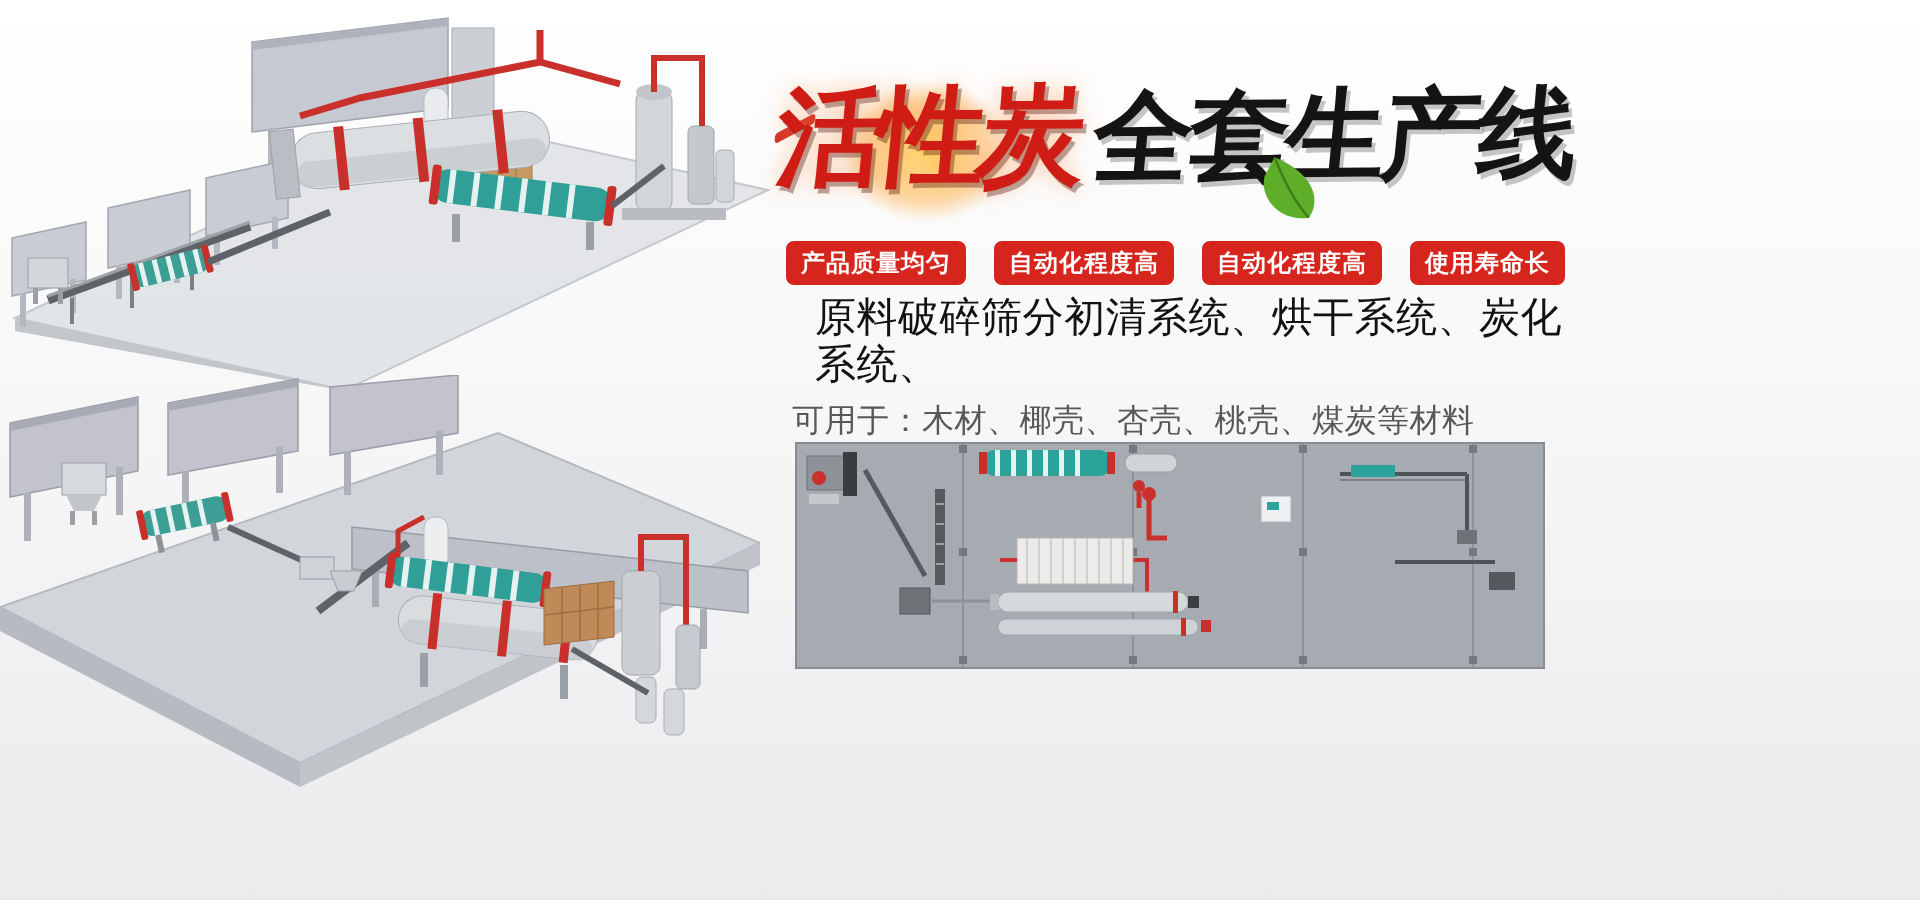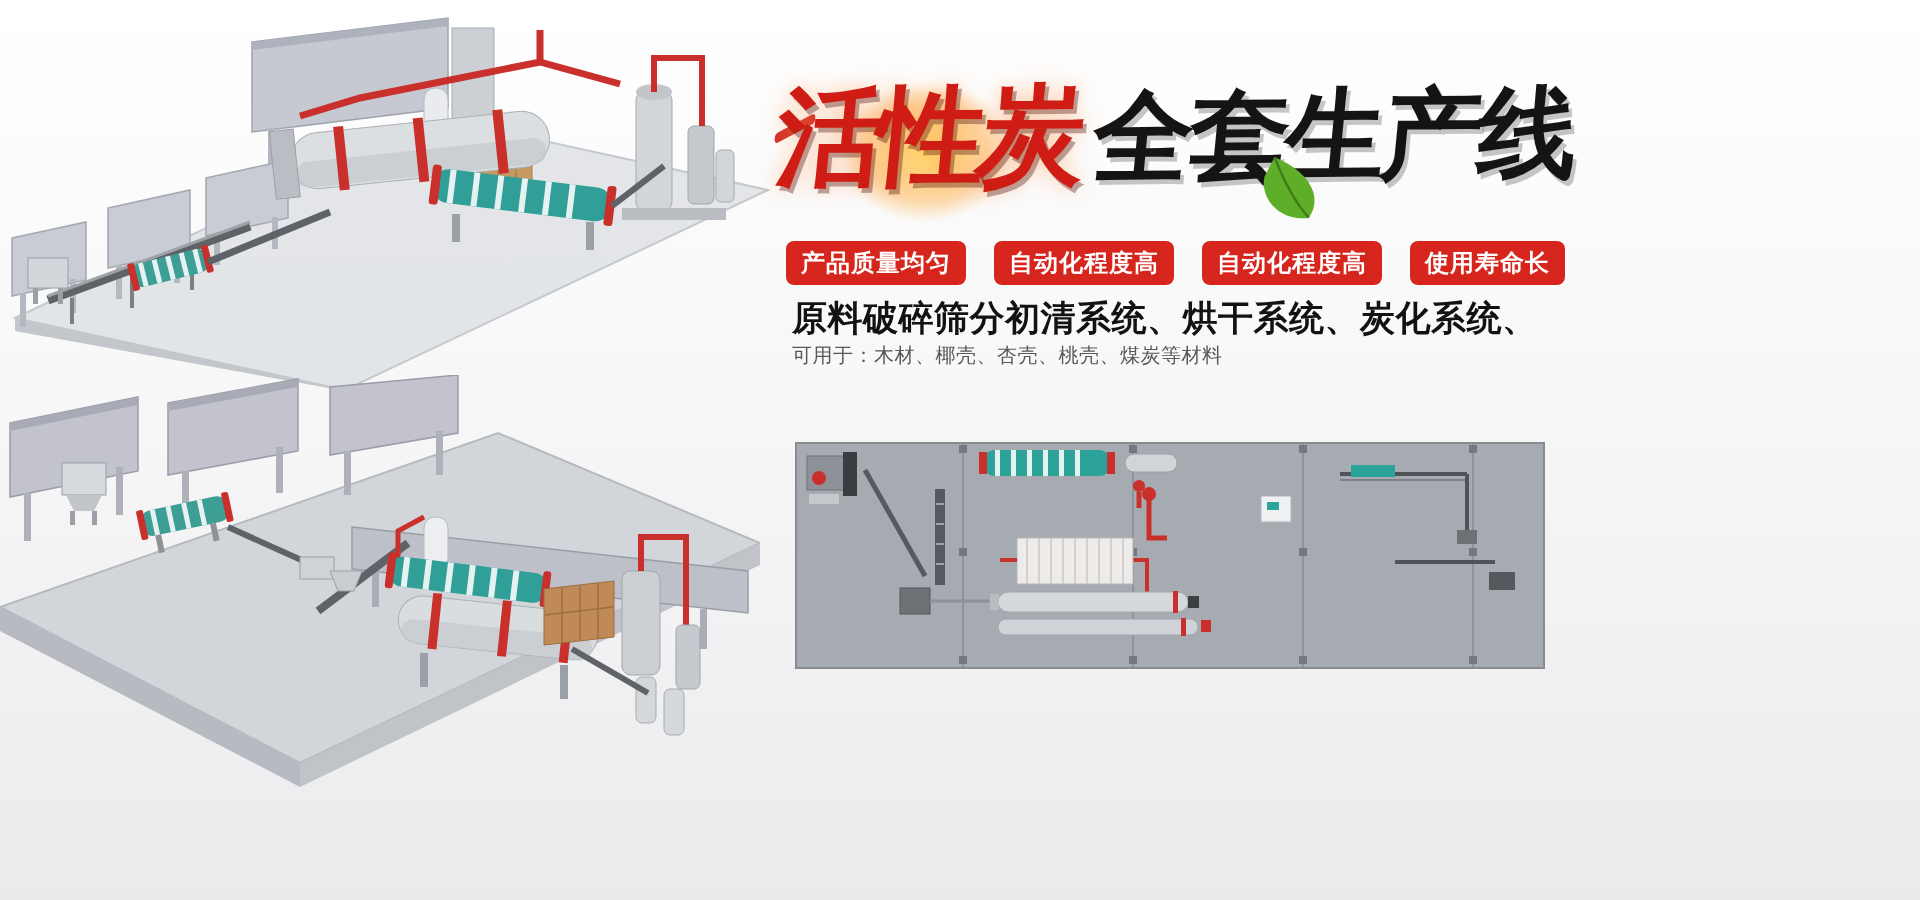--- a/index.html
+++ b/index.html
@@ -40,22 +40,22 @@
   
   .badges { position:absolute; left:786px; top:233px; display:flex; gap:28px;margin-top:8px; }
   .badge {
     height:44px; padding:0 15px; background:#d5251c; border-radius:8px;
     color:#ffffff; font-size:24px; font-weight:bold; letter-spacing:1px;
     display:flex; align-items:center; white-space:nowrap;
   }
 
   
   .desc { position:absolute; left:792px; top:294px; width:780px; }
-  .desc .b { font-size:35px; font-weight:bold; color:#121212; line-height:47px; letter-spacing:0.5px; }
-  .desc .g { font-size:20px; color:#585858; margin-top:1px; letter-spacing:0.5px; }
+  .desc .b { font-size:41px; font-weight:normal; color:#121212; line-height:47px; letter-spacing:0.5px;margin-left:23px; }
+  .desc .g { font-size:32px; color:#585858; margin-top:11px; letter-spacing:0.5px; }
 
   
   .schematic { position:absolute; left:795px; top:442px; width:750px; height:227px; }
 </style>
 </head>
 <body>
 
 <div class="banner">
 
   <svg class="illu illu-top" width="780" height="392" viewBox="0 0 780 392">

